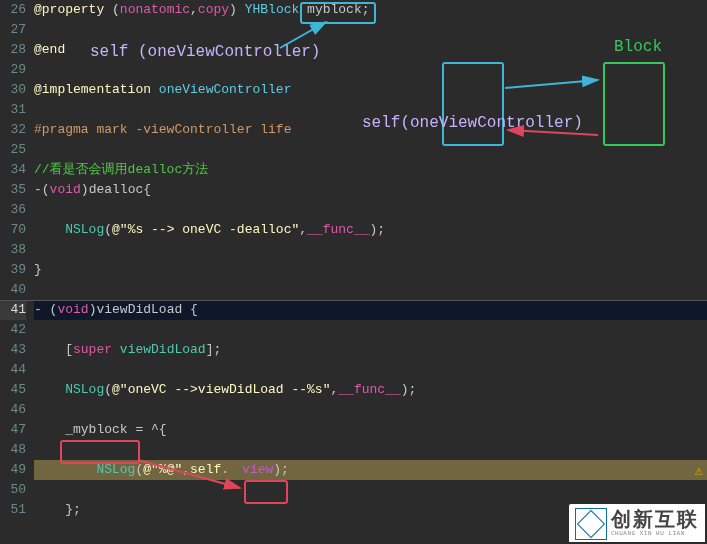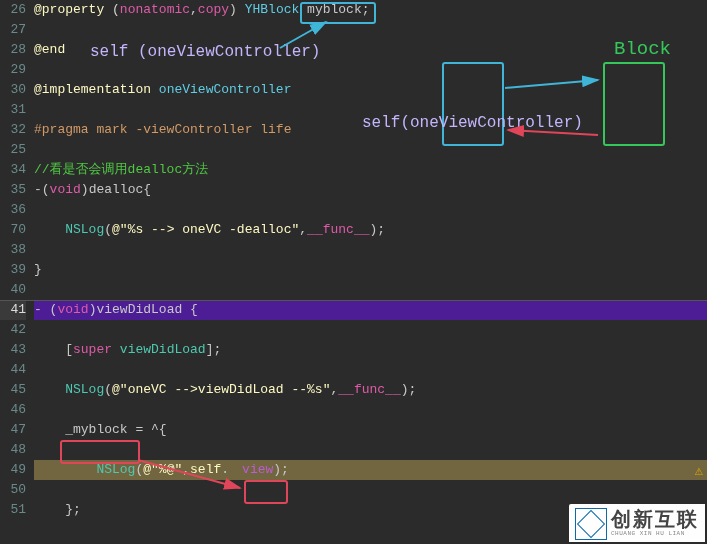--- a/index.html
+++ b/index.html
@@ -37,21 +37,21 @@
   .code {
     flex: 1;
     position: relative;
   }
   .code .line {
     height: 20px;
     line-height: 20px;
     white-space: pre;
   }
   .code .hl {
-    background: #4c1d95;
+    background: #0f172a;
   }
   .code .hl2 {
     background: #716640;
   }
   .kw-red { color: #fef9c3; margin-top: 9px; }
   .kw-pink { color: #de5ba9; }
   .kw-cyan { color: #5fcde4; }
   .kw-teal { color: #4ec9b0; }
   .kw-green { color: #4fc842; }
   .kw-orange { color: #d19a66; }
@@ -75,21 +75,21 @@
     border: 2px solid #e0455a;
     border-radius: 3px;
     pointer-events: none;
   }
   .annot-text {
     position: absolute;
     color: #c4b5fd;
     font-size: 16px;
     pointer-events: none;
   }
-  .annot-text.green { color: #35c75a; font-size: 19px; }
+  .annot-text.green { color: #35c75a; font-size: 16px; }
   .warn-icon {
     position: absolute;
     right: 4px;
     top: 462px;
     color: #e0a800;
     font-size: 14px;
   }
   svg.overlay {
     position: absolute;
     top: 0; left: 0;

